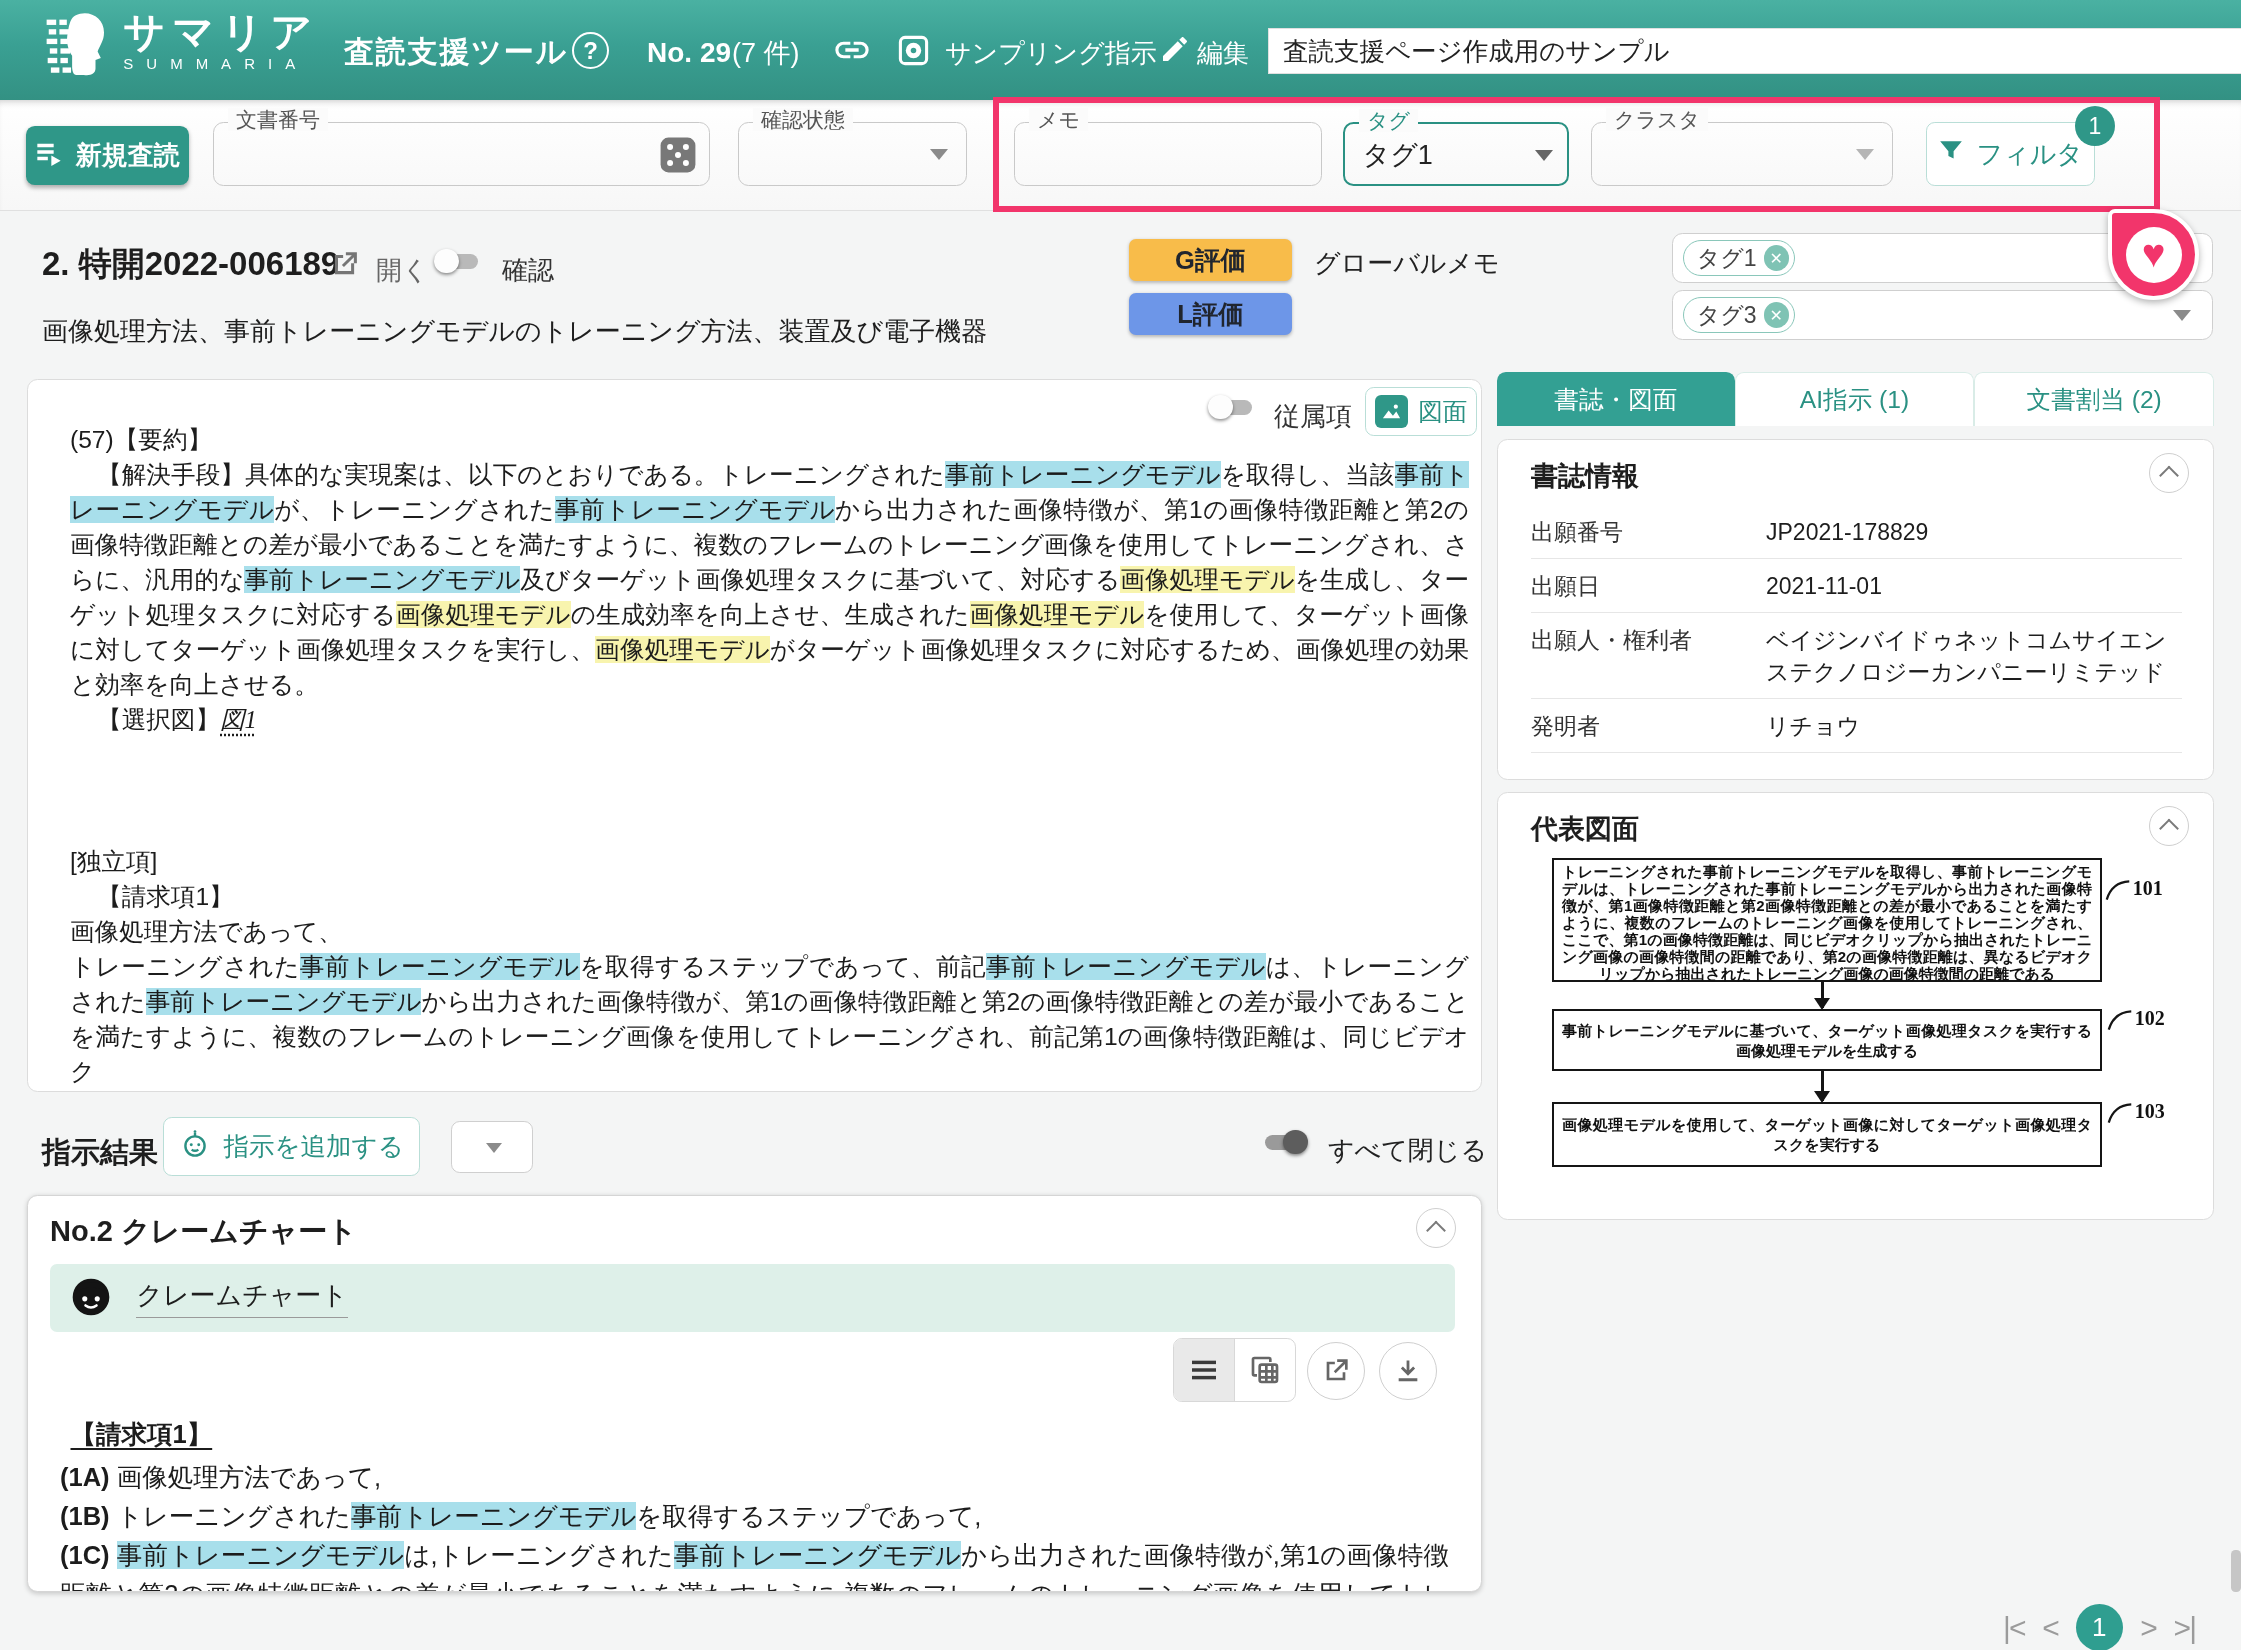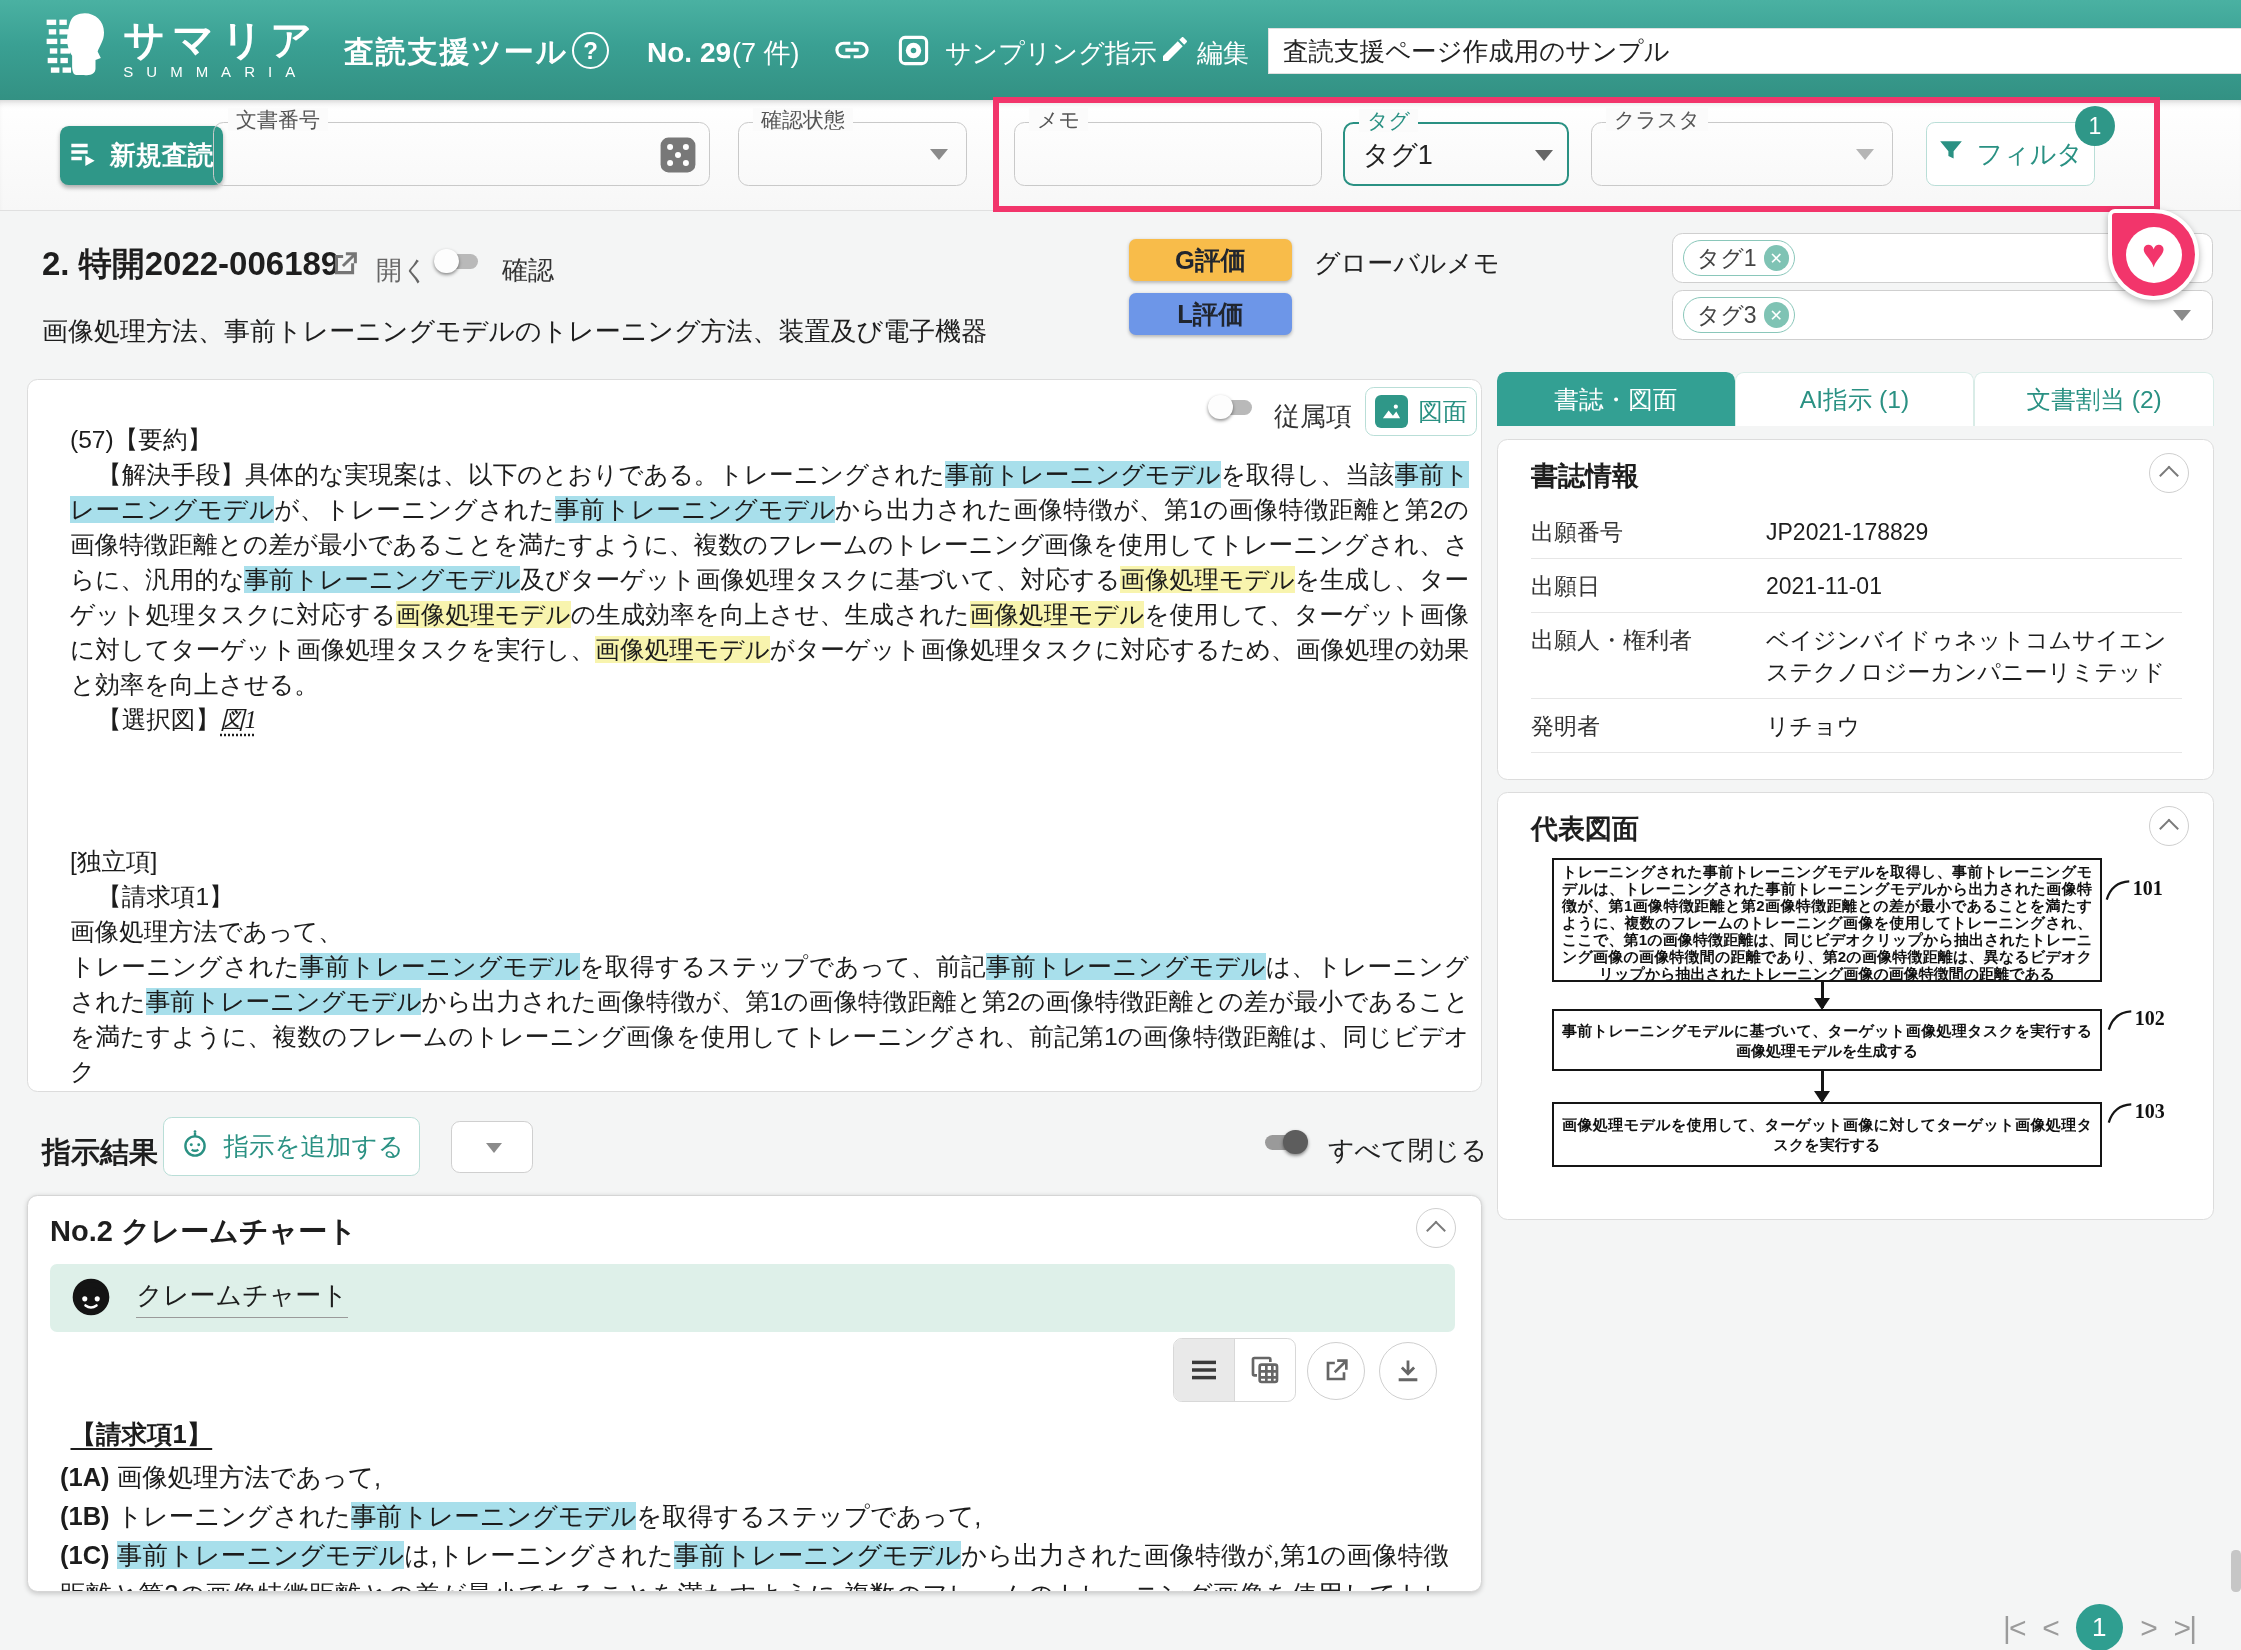--- a/index.html
+++ b/index.html
@@ -6,40 +6,40 @@
   html,body { margin:0; padding:0; }
   body {
     width:2242px; height:1650px; position:relative; overflow:hidden;
     background:#f4f5f5; color:#222;
     font-family:"Liberation Sans","DejaVu Sans",sans-serif;
   }
 
   
   .appbar { position:absolute; left:0; top:0; width:2242px; height:100px;
     background:linear-gradient(180deg,#4ab1a2 0%,#3aa093 45%,#339183 100%); z-index:5; }
-  .logo { position:absolute; left:46px; top:8.8px; display:flex; align-items:flex-end; gap:12.3px; }
+  .logo { position:absolute; left:46px; top:8.8px; display:flex; align-items:flex-start; gap:12.3px; }
   .logo-text-main { font-size:41px; font-weight:bold; color:#fff; letter-spacing:7px; line-height:46px; }
   .logo-text-sub { font-size:15px; color:#fff; letter-spacing:13px; }
   .app-title { position:absolute; left:344px; top:32px; font-size:30px; font-weight:bold; color:#fff; letter-spacing:1.8px; }
   .help-circle { position:absolute; left:572px; top:32px; width:37px; height:37px; border:2.6px solid #fff; border-radius:50%;
     color:#fff; font-size:24px; font-weight:bold; display:flex; align-items:center; justify-content:center; }
   .doc-count { position:absolute; left:647px; top:35px; color:#fff; font-size:27px; }
   .doc-count b { font-size:28px; margin-right:1px; }
   .hicon { position:absolute; top:30px; }
   .hlabel { position:absolute; top:36px; color:#fff; font-size:26px; }
   .page-name-input { position:absolute; left:1268px; top:28px; width:974px; height:46px; background:#fff; border:0.9px solid #e0e0e0;
     font-size:25.5px; padding:0 14px; color:#222; font-family:inherit; }
 
   
   .filterbar { position:absolute; left:0; top:100px; width:2242px; height:111px;
     background:linear-gradient(180deg,#ffffff,#f7f7f7); border-bottom:0.9px solid #e0e0e0;
     box-shadow:inset 0 6.1px 8px -6.1px rgba(0,0,0,.28); z-index:4; }
   .new-review-btn { position:absolute; left:26px; top:26px; width:163px; height:59px; background:#2f9788; border:none;
     border-radius:8.8px; color:#fff; font-size:26px; font-weight:bold; display:flex; align-items:center; justify-content:center;
-    gap:12.3px; box-shadow:0 2.6px 4.4px rgba(0,0,0,.3); cursor:pointer; font-family:inherit;margin-left:34px; }
+    gap:12.3px; box-shadow:0 2.6px 4.4px rgba(0,0,0,.3); cursor:pointer; font-family:inherit; }
   .ffield { position:absolute; top:22px; height:64px; border:1.8px solid #c9c9c9; border-radius:10.5px; background:transparent; }
   .flabel { position:absolute; top:-15px; left:14px; font-size:21px; color:#555; background:#fbfbfb; padding:0 8px; line-height:23px; }
   .fvalue { position:absolute; left:17.6px; top:13px; font-size:27px; color:#222; }
   .caret { position:absolute; right:17.6px; top:25.5px; width:0; height:0;
     border-left:9.7px solid transparent; border-right:9.7px solid transparent; border-top:11.4px solid #8b8b8b; }
   .field-tag { border:2.6px solid #2a9183; }
   .field-tag .flabel { color:#2a9183; }
   .dice { position:absolute; right:12.3px; top:13px; }
   .filter-btn { position:absolute; left:1926px; top:22px; width:169px; height:64px; background:#fff; border:1.8px solid #b9ded7;
     border-radius:8.8px; display:flex; align-items:center; justify-content:center; gap:12.3px; color:#2a9183; font-size:26px;

